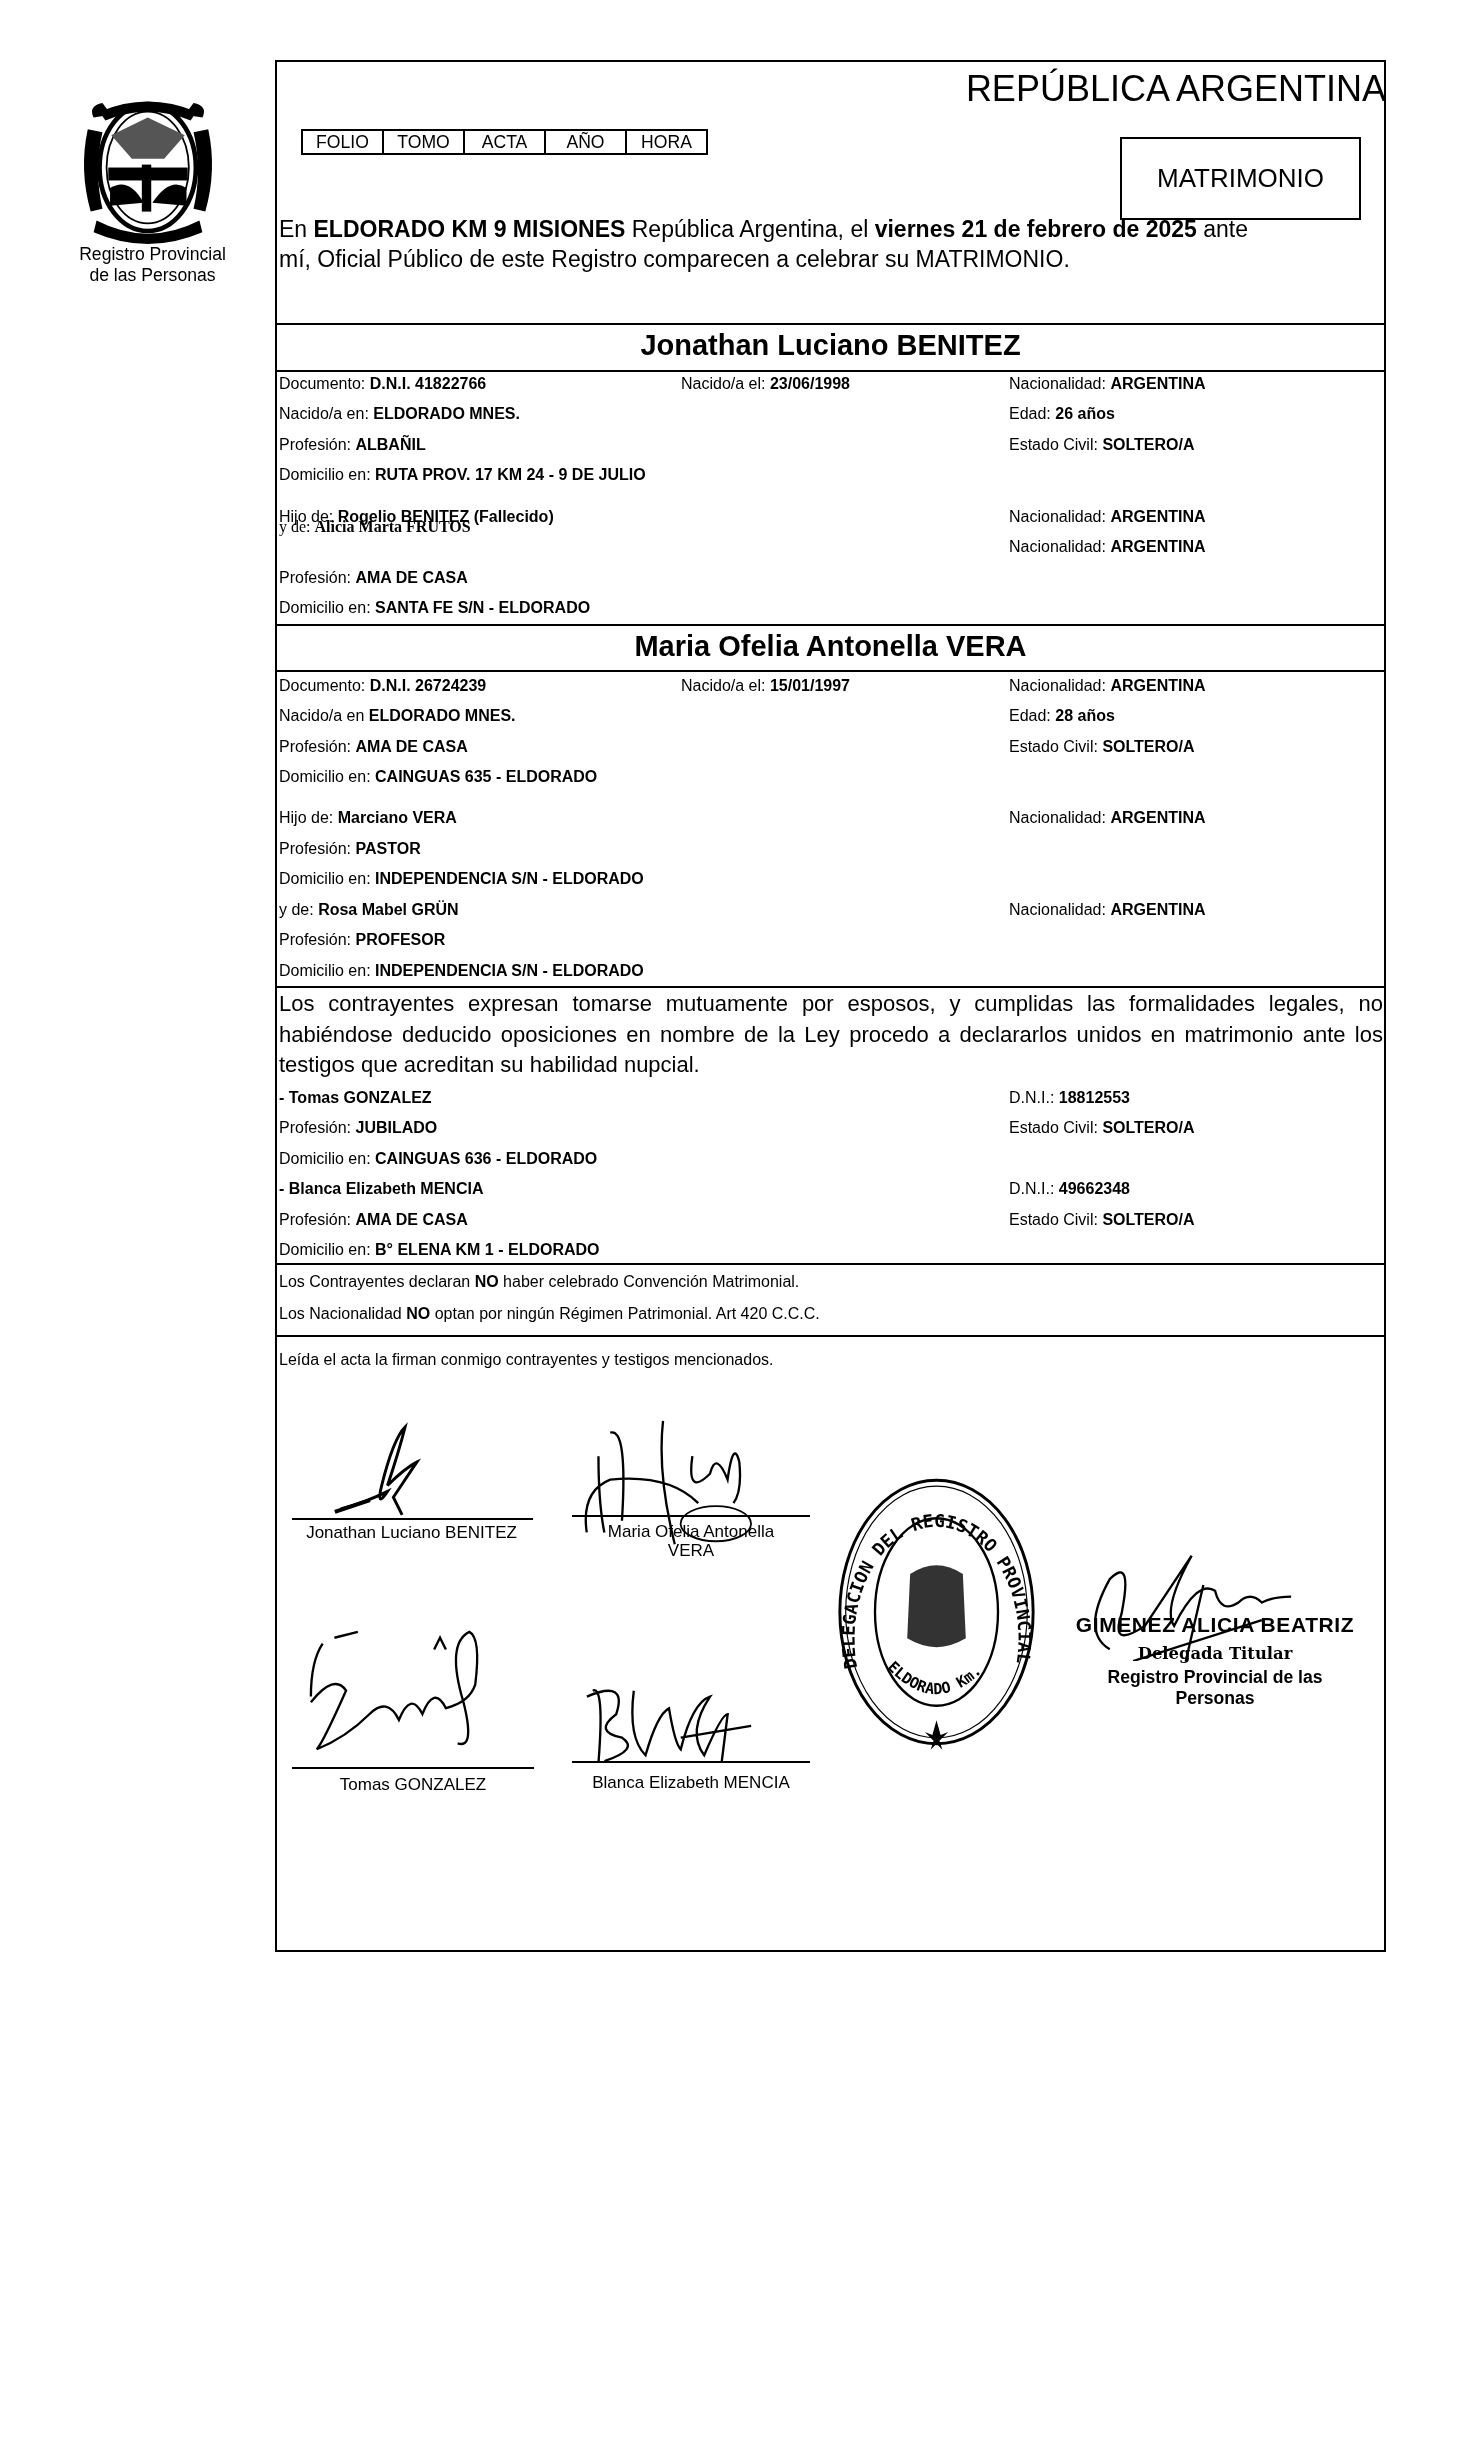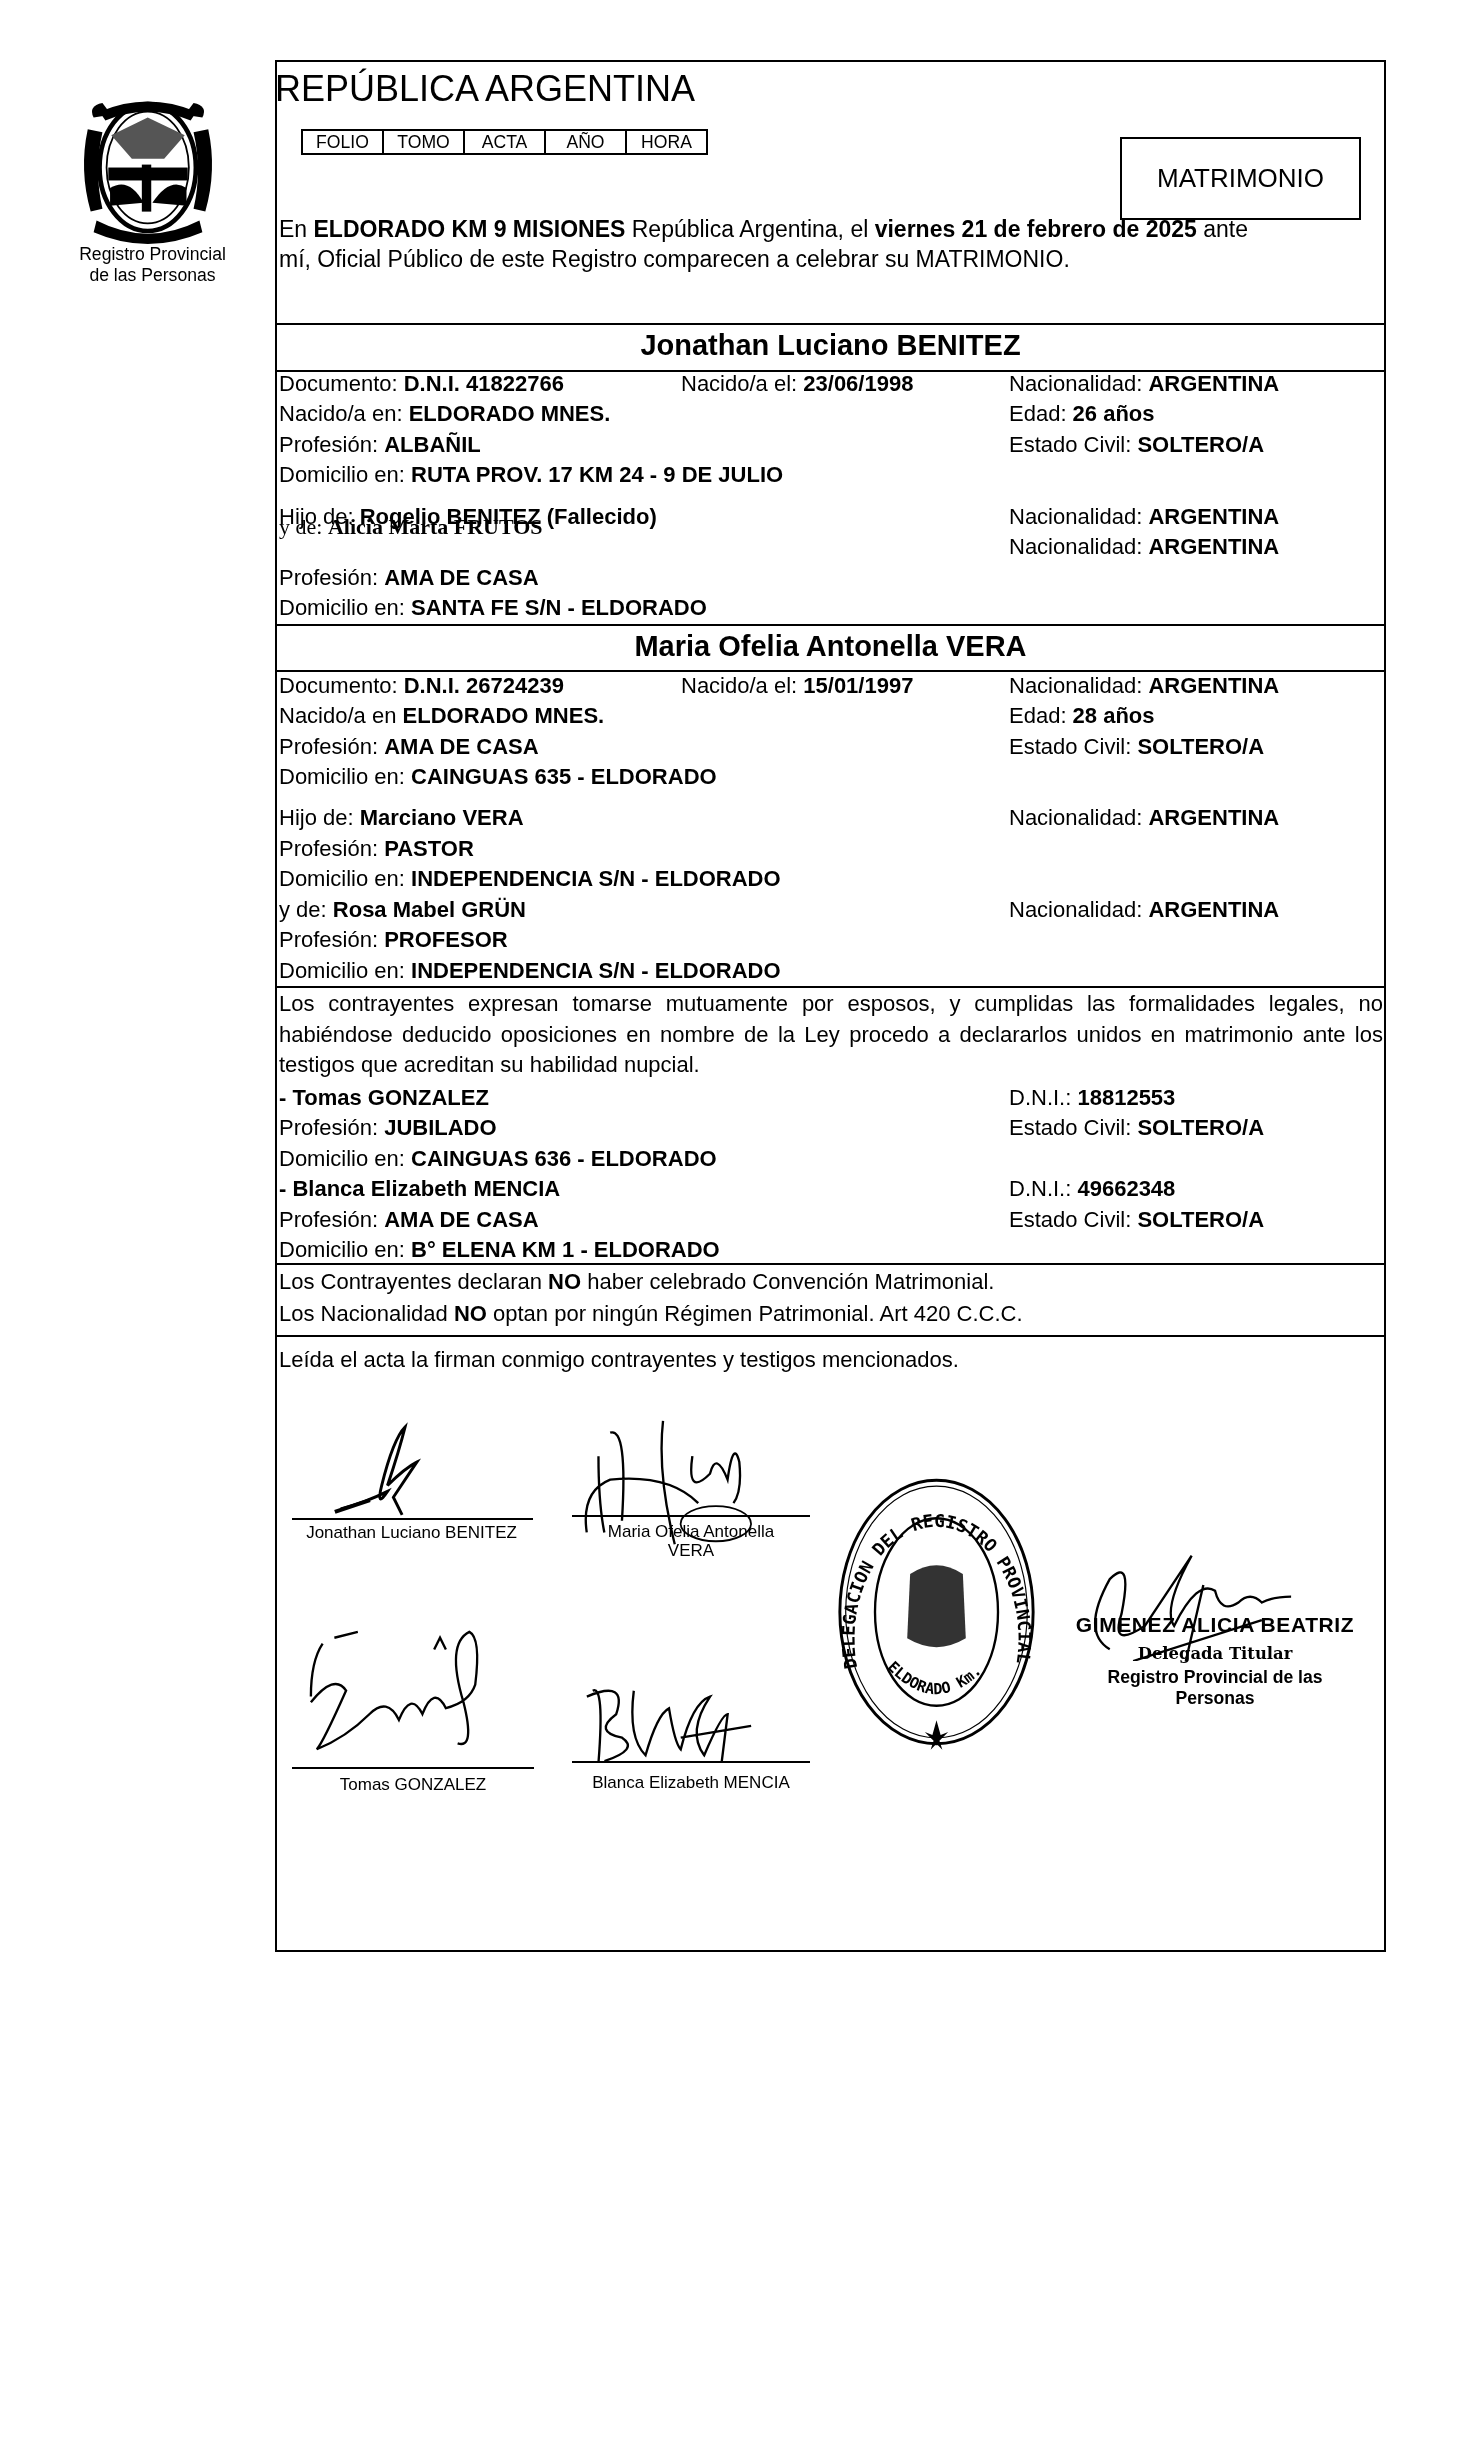--- a/index.html
+++ b/index.html
@@ -10,31 +10,31 @@
 
   
   #logo { left: 76px; top: 94px; width: 144px; height: 150px; }
   .logo-cap { left: 47px; width: 211px; text-align: center; font-size: 17.6px; line-height: 21px; }
 
   
   #frame { left: 275px; top: 60px; width: 1111px; height: 1892px; border: 2.3px solid #000; box-sizing: border-box; }
   .hline { position: absolute; left: 275px; width: 1111px; height: 0; border-top: 2.3px solid #000; }
 
   
-  #title { left: 275px; width: 1111px; top: 68px; text-align: left; font-size: 36px; line-height: 41px; }
+  #title { left: 275px; width: 1111px; top: 68px; text-align: right; font-size: 36px; line-height: 41px; }
   #reg-table { left: 301px; top: 129px; border-collapse: collapse; }
   #reg-table td { border: 2.3px solid #000; width: 79px; text-align: center; padding: 0; }
   #reg-table tr.vals td { height: 43px; font-size: 22px; }
   #reg-table tr.labels td { height: 22px; font-size: 17.6px; line-height: 20px; }
   #tipo-box { left: 1120px; top: 137px; width: 241px; height: 83px; border: 2.3px solid #000; box-sizing: border-box;
               display: flex; align-items: center; justify-content: center; font-size: 26px; }
   .intro { left: 279px; width: 1104px; font-size: 23px; line-height: 32px; white-space: nowrap; }
 
   
-  .row { position: absolute; font-size: 22px; line-height: 28px; white-space: nowrap; }
+  .row { position: absolute; font-size: 16px; line-height: 28px; white-space: nowrap; }
   .name-h { position: absolute; left: 275px; width: 1111px; text-align: center; font-size: 29px; font-weight: bold; line-height: 35px; }
   .c1 { left: 279px; }
   .c2 { left: 681px; }
   .c3 { left: 1009px; }
   .para { position: absolute; left: 279px; width: 1104px; font-size: 22px; line-height: 30.5px; text-align: justify; }
 
   
   .sig-line { position: absolute; height: 0; border-top: 2.3px solid #000; }
   .sig-label { position: absolute; text-align: center; font-size: 17px; line-height: 20px; }
   .sig { position: absolute; }

